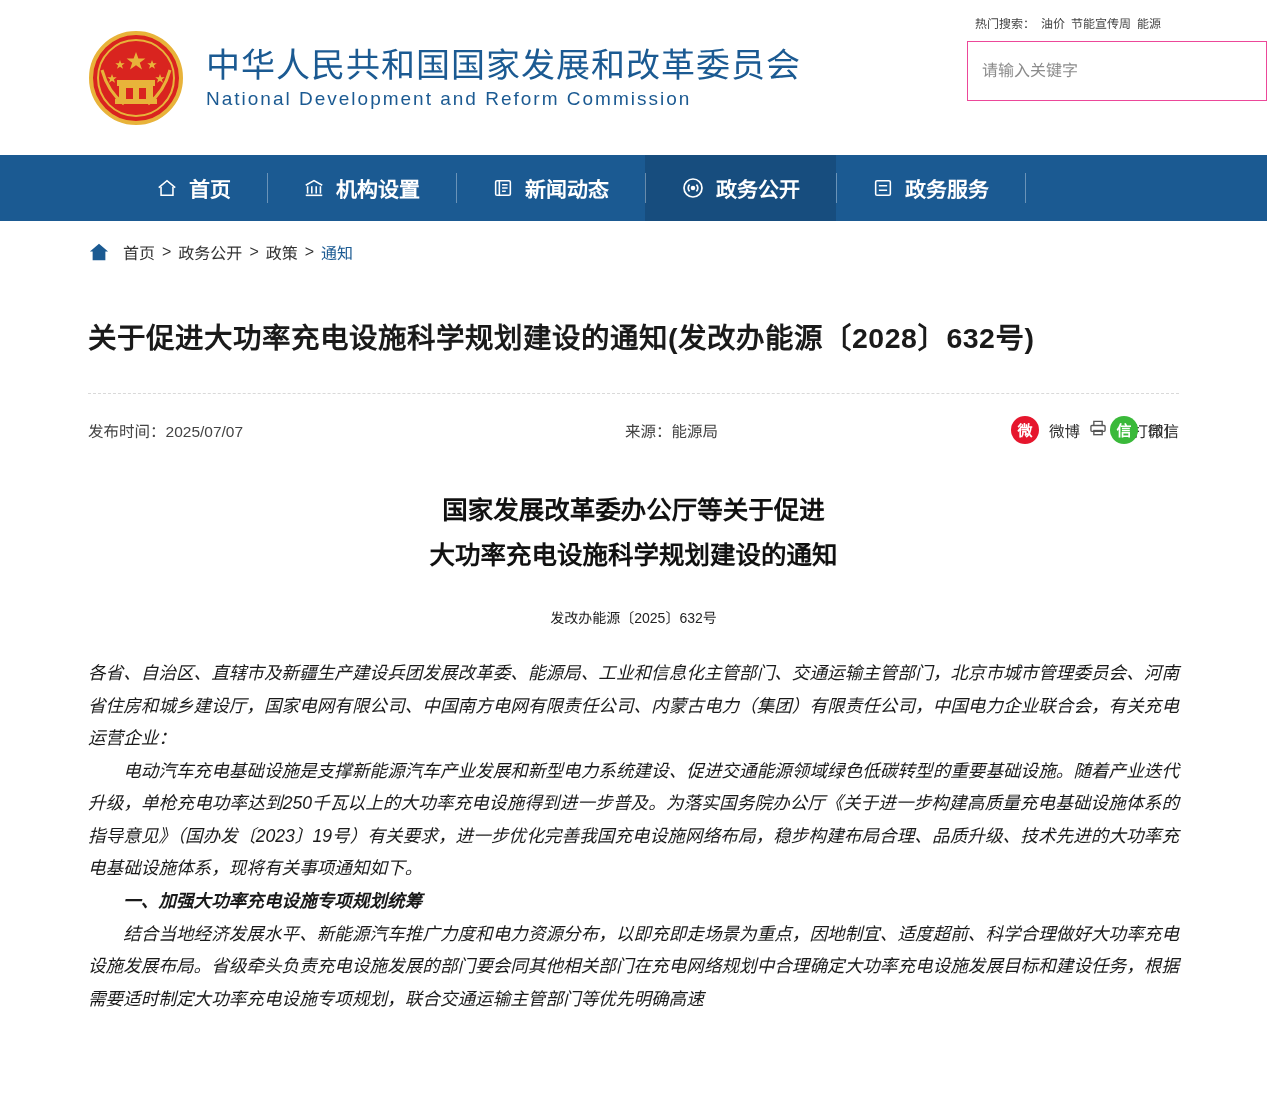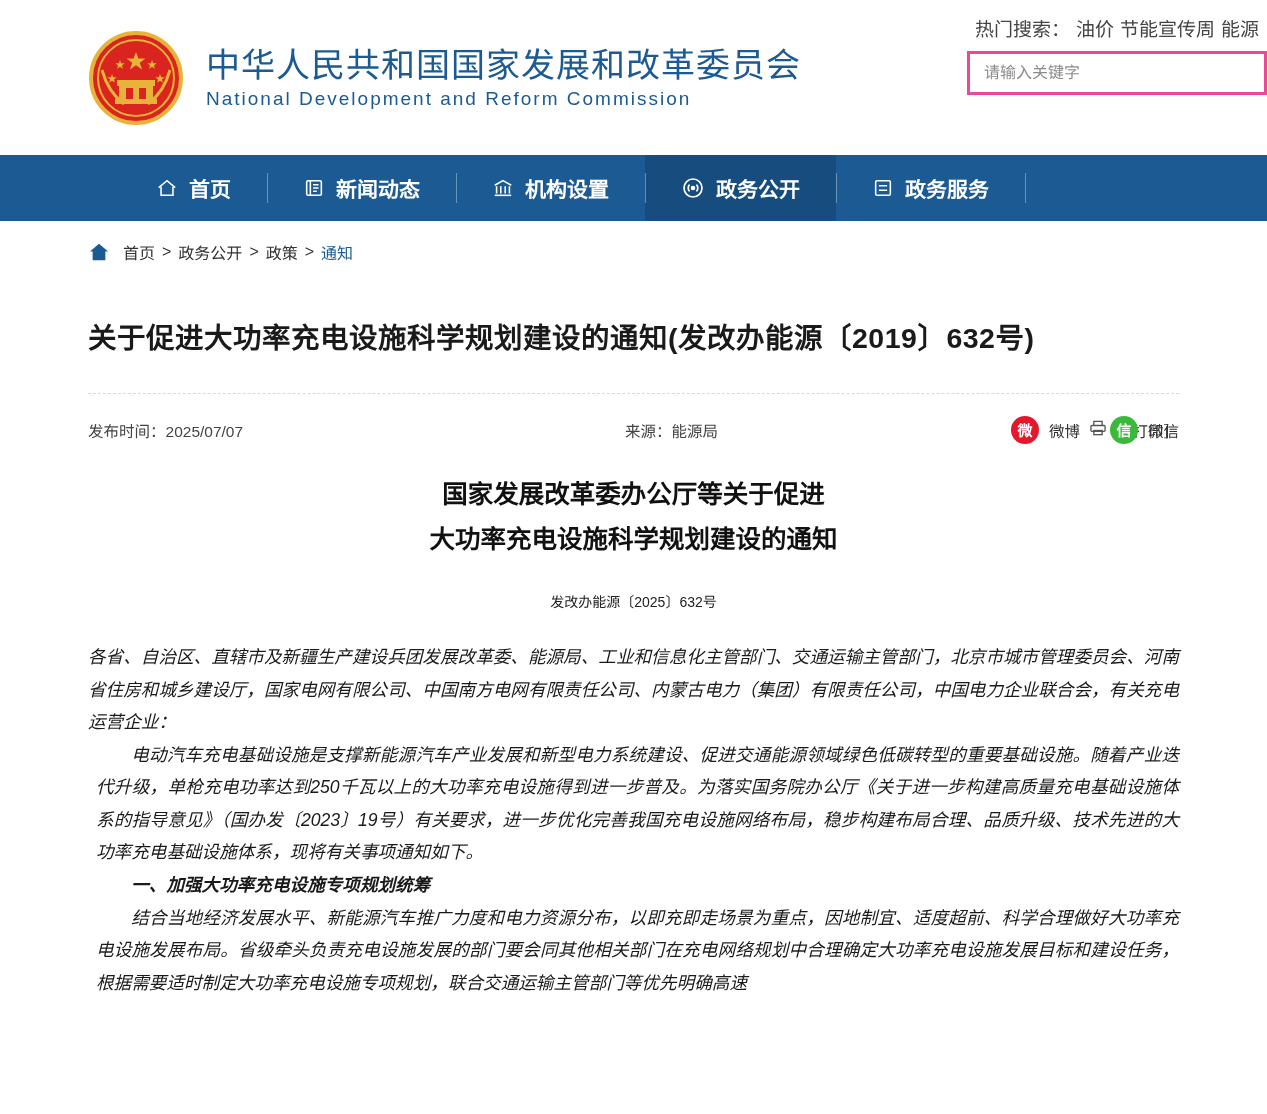--- a/index.html
+++ b/index.html
@@ -48,32 +48,32 @@
     font-family: "Liberation Sans", "DejaVu Sans", sans-serif;
   }
 
   .search-area {
     position: absolute;
     right: 0px;
     top: 14px;
     width: 300px;
   }
   .hot-search {
-    font-size: 19px;
+    font-size: 12px;
     color: #444;
     text-align: left;
     white-space: nowrap;
     margin-bottom: 10px;
     padding-left: 8px;
   }
   .hot-search .hs-label { color: #444; }
   .hot-search .hs-item { color: #444; margin-left: 6px; cursor: pointer; }
   .search-box {
-    height: 44px;
-    border: 3px solid #ec4899;
+    height: 60px;
+    border: 1px solid #ec4899;
     background: #3b82f6;
     display: flex;
     align-items: center;
   }
   .search-box input {
     border: none;
     outline: none;
     height: 100%;
     width: 100%;
     padding: 0 14px;
@@ -176,38 +176,38 @@
   }
   .dot-weibo { background: #e6162d; }
   .dot-wechat { background: #3ab93a; }
 
   .doc-head {
     text-align: center;
     font-size: 25.5px;
     font-weight: bold;
     color: #111;
     line-height: 1.75;
-    margin-top: 6px;
+    margin-top: 22px;
   }
   .doc-num {
     text-align: center;
     font-size: 14px;
     color: #222;
     margin-top: 30px;
     margin-bottom: 30px;
   }
   .body-p {
     font-size: 17.6px;
     line-height: 1.85;
     color: #1a1a1a;
     text-align: justify;
     margin: 0;
     font-style: italic;
   }
-  .indent { text-indent: 2em; margin-left: 8px; }
+  .indent { text-indent: 2em; }
   .bold { font-weight: bold; }
 </style>
 </head>
 <body>
 
 <div class="header">
 
   <div class="emblem">
     <svg width="96" height="96" viewBox="0 0 96 96" aria-hidden="true">
       <circle cx="48" cy="48" r="45" fill="#d9241f" stroke="#e8b33a" stroke-width="4"></circle>
@@ -253,37 +253,37 @@
         <path d="M3 11.5 12 4l9 7.5"></path>
           <path d="M5.5 10.6V20h13v-9.4"></path>
       </svg>
     </span>
     <span>首页</span>
   </div>
 
   <div class="nav-item">
     <span class="nav-ico">
       <svg width="22" height="22" viewBox="0 0 24 24" fill="none" stroke="#fff" stroke-width="1.7">
+        <path d="M3 9 12 4l9 5"></path>
+          <path d="M5 10v8M9.6 10v8M14.4 10v8M19 10v8"></path>
+          <path d="M3 20h18"></path>
+      </svg>
+    </span>
+    <span>机构设置</span>
+  </div>
+
+  <div class="nav-item">
+    <span class="nav-ico">
+      <svg width="22" height="22" viewBox="0 0 24 24" fill="none" stroke="#fff" stroke-width="1.7">
         <rect x="4" y="4" width="16" height="16" rx="1.5"></rect>
           <path d="M8 4v16"></path>
           <path d="M11 8.5h6M11 12h6M11 15.5h4"></path>
       </svg>
     </span>
     <span>新闻动态</span>
-  </div>
-
-  <div class="nav-item">
-    <span class="nav-ico">
-      <svg width="22" height="22" viewBox="0 0 24 24" fill="none" stroke="#fff" stroke-width="1.7">
-        <path d="M3 9 12 4l9 5"></path>
-          <path d="M5 10v8M9.6 10v8M14.4 10v8M19 10v8"></path>
-          <path d="M3 20h18"></path>
-      </svg>
-    </span>
-    <span>机构设置</span>
   </div>
 
   <div class="nav-item active">
     <span class="nav-ico">
       <svg width="24" height="24" viewBox="0 0 24 24" fill="none" stroke="#fff" stroke-width="1.7">
         <circle cx="12" cy="12" r="9"></circle>
           <circle cx="12" cy="12" r="2.3" fill="#fff" stroke="none"></circle>
         <path d="M8.6 8.6a4.8 4.8 0 0 0 0 6.8M15.4 15.4a4.8 4.8 0 0 0 0-6.8"></path>
       </svg>
     </span>
@@ -313,21 +313,21 @@
   <span class="crumb-sep">&gt;</span>
   <span class="crumb-link">政务公开</span>
   <span class="crumb-sep">&gt;</span>
   <span class="crumb-link">政策</span>
   <span class="crumb-sep">&gt;</span>
   <span class="crumb-current">通知</span>
 </div>
 
 <div class="article">
 
-  <div class="doc-title">关于促进大功率充电设施科学规划建设的通知(发改办能源〔2019〕632号)</div>
+  <div class="doc-title">关于促进大功率充电设施科学规划建设的通知(发改办能源〔2028〕632号)</div>
 
   <div class="meta-row">
     <span class="meta-pub">
       <span>发布时间：</span><span>2025/07/07</span>
     </span>
     <span class="meta-src">
       <span>来源：</span><span>能源局</span>
     </span>
     <span class="meta-print">
       <span>

